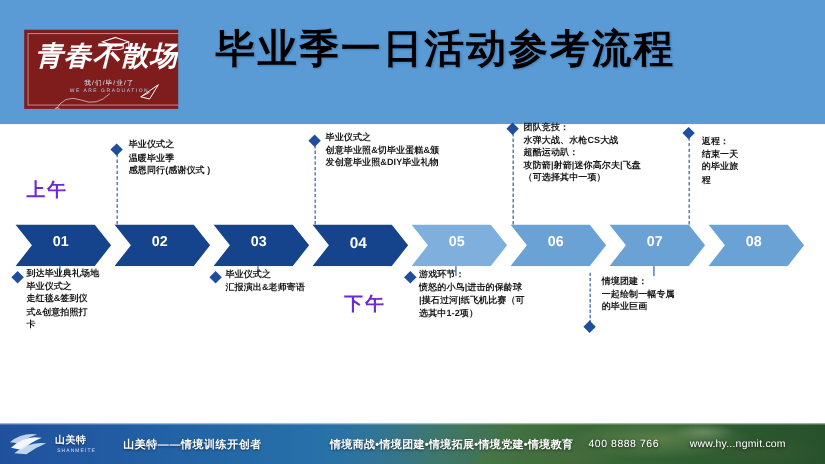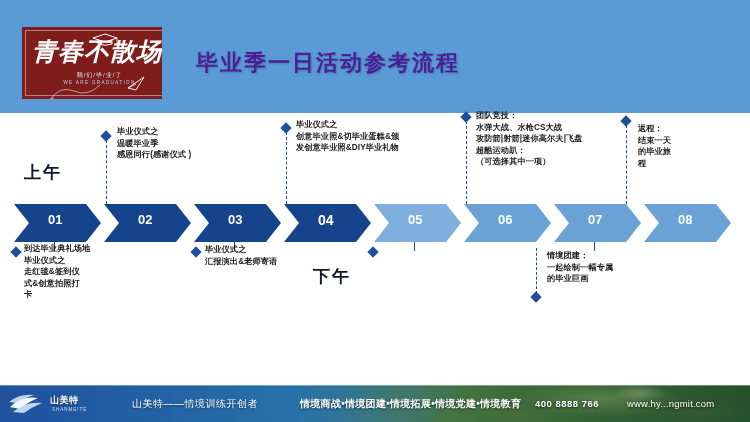--- a/index.html
+++ b/index.html
@@ -64,43 +64,43 @@
     width: 26px; height: 14px;
   }
   .logo-plane {
     position: absolute; right: 16px; bottom: 8px;
     width: 20px; height: 16px;
   }
   .logo-swirl { position: absolute; left: 26px; bottom: -4px; width: 70px; height: 22px; }
 
   .page-title {
     position: absolute;
-    left: 196px; top: 48px;
-    color: #4c1d95;
-    font-size: 22px;
+    left: 196px; top: 20px;
+    color: #000000;
+    font-size: 36px;
     font-weight: bold;
     letter-spacing: 2px;
     text-shadow: 1px 1px 2px rgba(20,60,110,.35);
     white-space: nowrap;
   }
 
   
   .canvas {
     position: absolute;
     left: 0; top: 113px;
     width: 750px; height: 272px;
     background: #ffffff;
   }
 
   
   .chev-bar { position: absolute; left: 0; top: 91px; width: 750px; height: 38px; }
 
   .daypart {
     position: absolute;
-    color: #0f172a;
+    color: #6d28d9;
     font-size: 17px;
     font-weight: bold;
     letter-spacing: 2px;
   }
   .daypart.am { left: 24px; top: 48px; }
   .daypart.pm { left: 313px; top: 152px; }
 
   
   .note {
     position: absolute;
@@ -162,36 +162,36 @@
     position: absolute; left: 50px; top: 9px;
     color: #ffffff; font-size: 9px; font-weight: bold;
     letter-spacing: .5px;
     text-shadow: 0 1px 2px rgba(0,0,0,.5);
   }
   .footer-brand-en {
     position: absolute; left: 52px; top: 22px;
     color: #cfe0f2; font-size: 4.5px; letter-spacing: 1px;
   }
   .footer-slogan {
-    position: absolute; left: 132px; top: 12px;
-    color: #ffffff; font-size: 10px; font-weight: normal;
+    position: absolute; left: 112px; top: 12px;
+    color: #ffffff; font-size: 10px; font-weight: bold;
     letter-spacing: .5px;
     text-shadow: 0 1px 2px rgba(0,0,0,.55);
     white-space: nowrap;
   }
   .footer-services {
     position: absolute; left: 300px; top: 12px;
     color: #ffffff; font-size: 10px; font-weight: bold;
     letter-spacing: .3px;
     text-shadow: 0 1px 2px rgba(0,0,0,.6);
     white-space: nowrap;
   }
   .footer-phone {
     position: absolute; left: 535px; top: 13px;
-    color: #ffffff; font-size: 9.5px; font-weight: bold;
+    color: #ffffff; font-size: 9.5px; font-weight: normal;
     letter-spacing: .5px;
     text-shadow: 0 1px 3px rgba(0,0,0,.8);
     white-space: nowrap;
     text-align: center;
   }
   .footer-url {
     position: absolute; left: 627px; top: 13px;
     color: #ffffff; font-size: 9.5px;
     letter-spacing: .2px;
     text-shadow: 0 1px 3px rgba(0,0,0,.8);
@@ -303,28 +303,34 @@
   <div class="conn" style="left:286px;top:19px;height:72px;"></div>
   <div class="diamond" style="left:282px;top:11px;"></div>
   <div class="note" style="left:296px;top:6px;width:162px;">
     <span class="hd">毕业仪式之</span>
     <span class="hd">创意毕业照&amp;切毕业蛋糕&amp;颁</span>
     <span class="hd">发创意毕业照&amp;DIY毕业礼物</span>
   </div>
 
   <div class="tick" style="left:414px;top:129px;height:9px;"></div>
   <div class="diamond" style="left:369px;top:135px;"></div>
+  <div class="note" style="left:381px;top:131px;width:144px;">
+    <span class="hd">游戏环节：</span>
+    <span class="hd">愤怒的小鸟|进击的保龄球</span>
+    <span class="hd">|摸石过河|纸飞机比赛（可</span>
+    <span class="hd">选其中1-2项）</span>
+  </div>
 
   <div class="conn" style="left:466px;top:8px;height:83px;"></div>
   <div class="diamond" style="left:462px;top:0px;"></div>
   <div class="note" style="left:476px;top:-3px;width:160px;">
     <span class="hd">团队竞技：</span>
     <span class="hd">水弹大战、水枪CS大战</span>
+    <span class="hd">超酷运动趴：</span>
     <span class="hd">攻防箭|射箭|迷你高尔夫|飞盘</span>
-    <span class="hd">超酷运动趴：</span>
     <span class="hd">（可选择其中一项）</span>
   </div>
 
   <div class="tick" style="left:594px;top:129px;height:9px;"></div>
   <div class="conn" style="left:536px;top:135px;height:46px;"></div>
   <div class="diamond" style="left:532px;top:180px;"></div>
   <div class="note" style="left:547px;top:137px;width:124px;">
     <span class="hd">情境团建：</span>
     <span class="hd">一起绘制一幅专属</span>
     <span class="hd">的毕业巨画</span>

